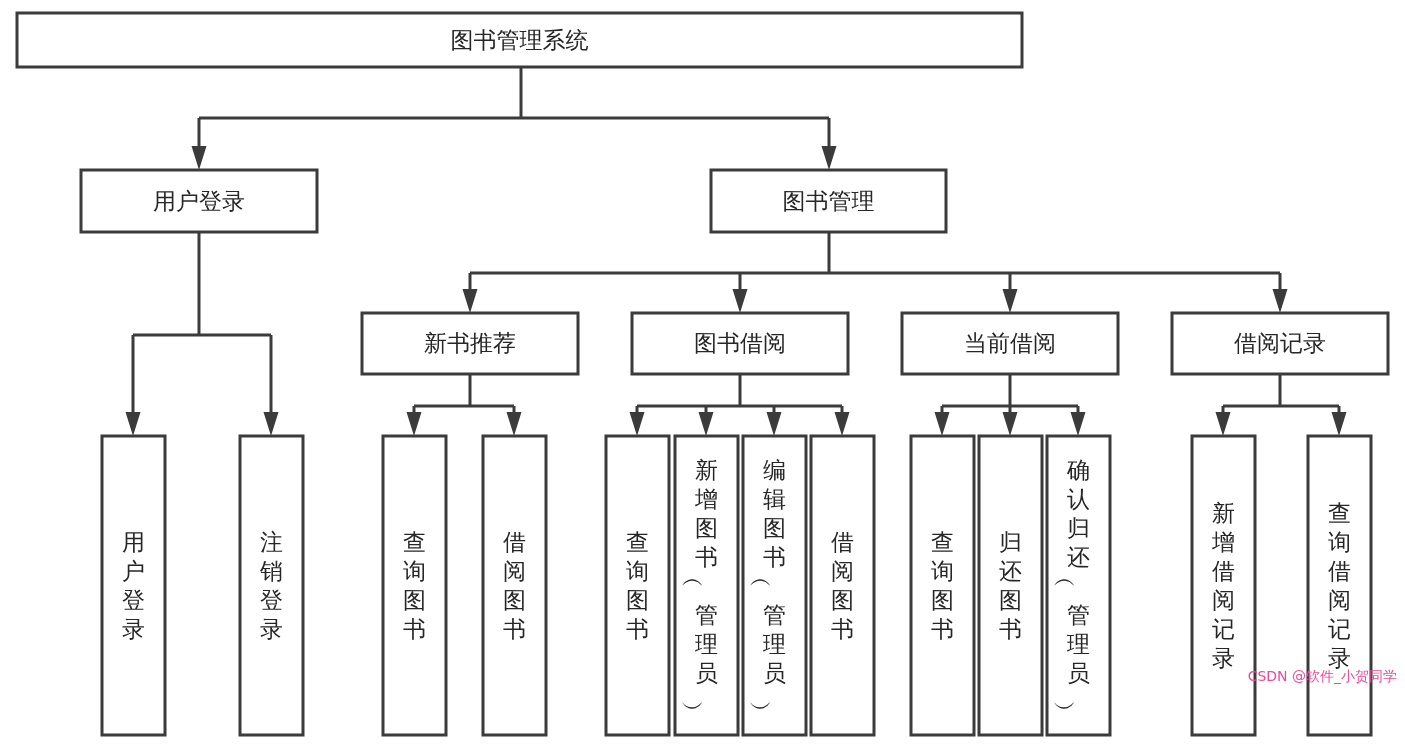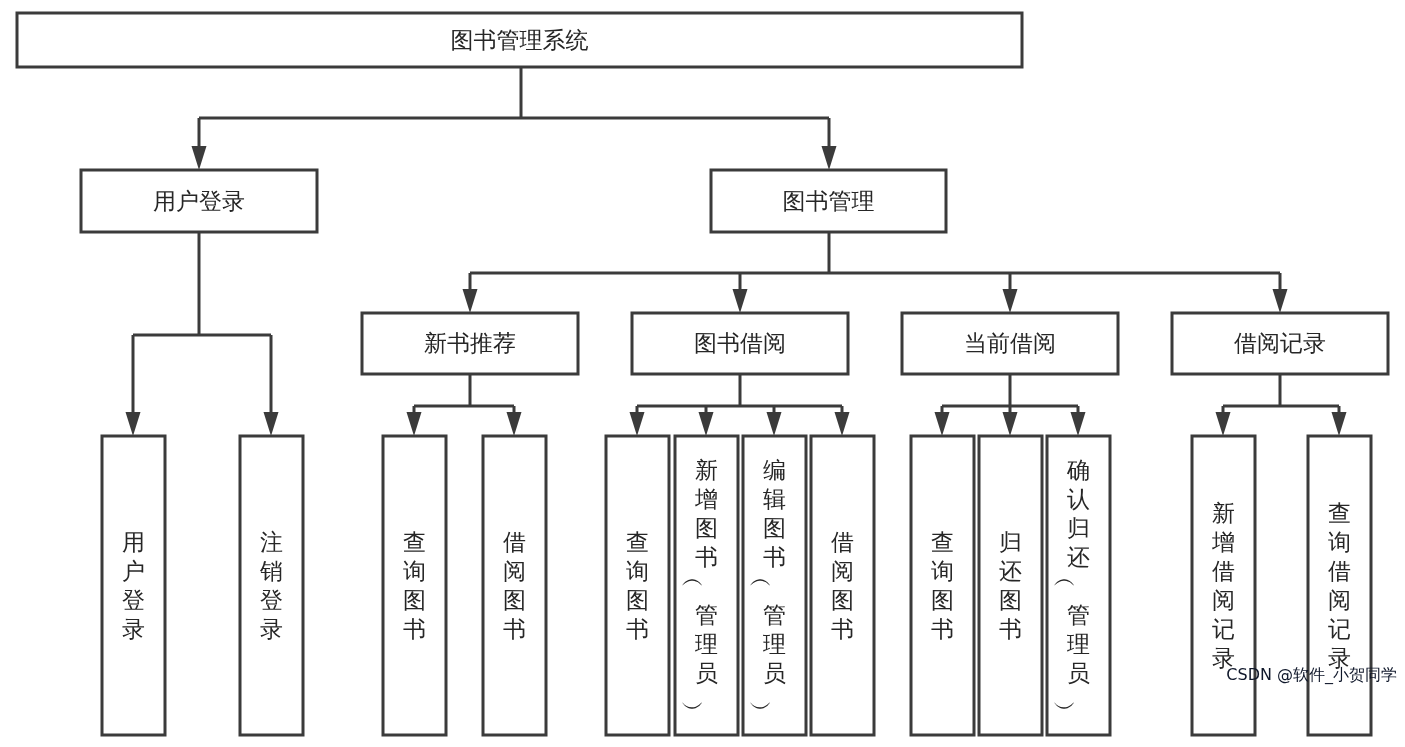--- a/index.html
+++ b/index.html
@@ -51,22 +51,22 @@
     stroke-linecap: butt;
   }
   .arrow-head {
     fill: #3b3b3b;
     stroke: none;
   }
   .watermark {
     position: absolute;
     right: 8px;
     bottom: 4px;
-    color: #0f172a;
-    font-size: 16px;
+    color: #ec4899;
+    font-size: 14px;
     font-family: "DejaVu Sans", "Liberation Sans", sans-serif;
     white-space: nowrap;
     user-select: none;
   }
 </style>
 </head>
 <body>
 
 <div id="diagram-root">
   <svg class="flow" viewBox="0 0 1405 747" xmlns="http://www.w3.org/2000/svg">

